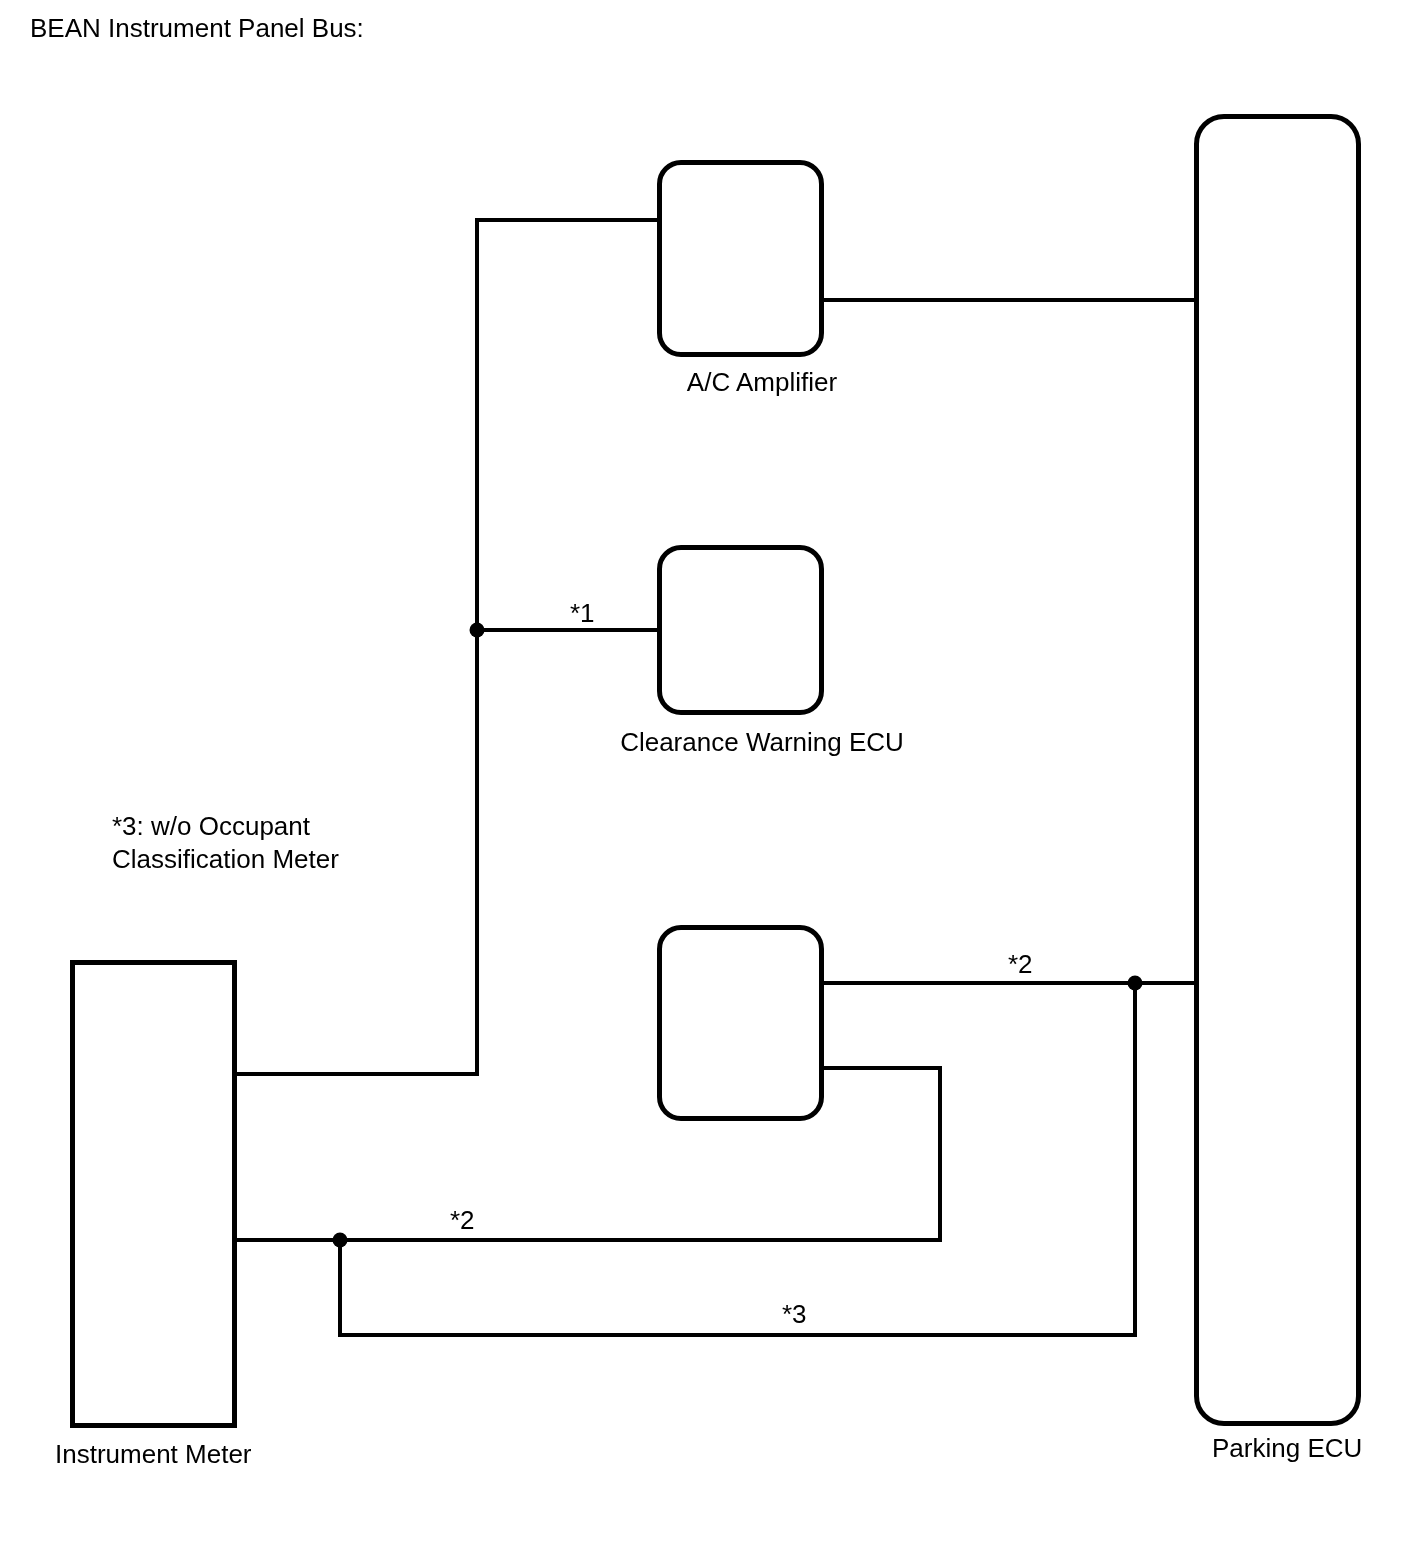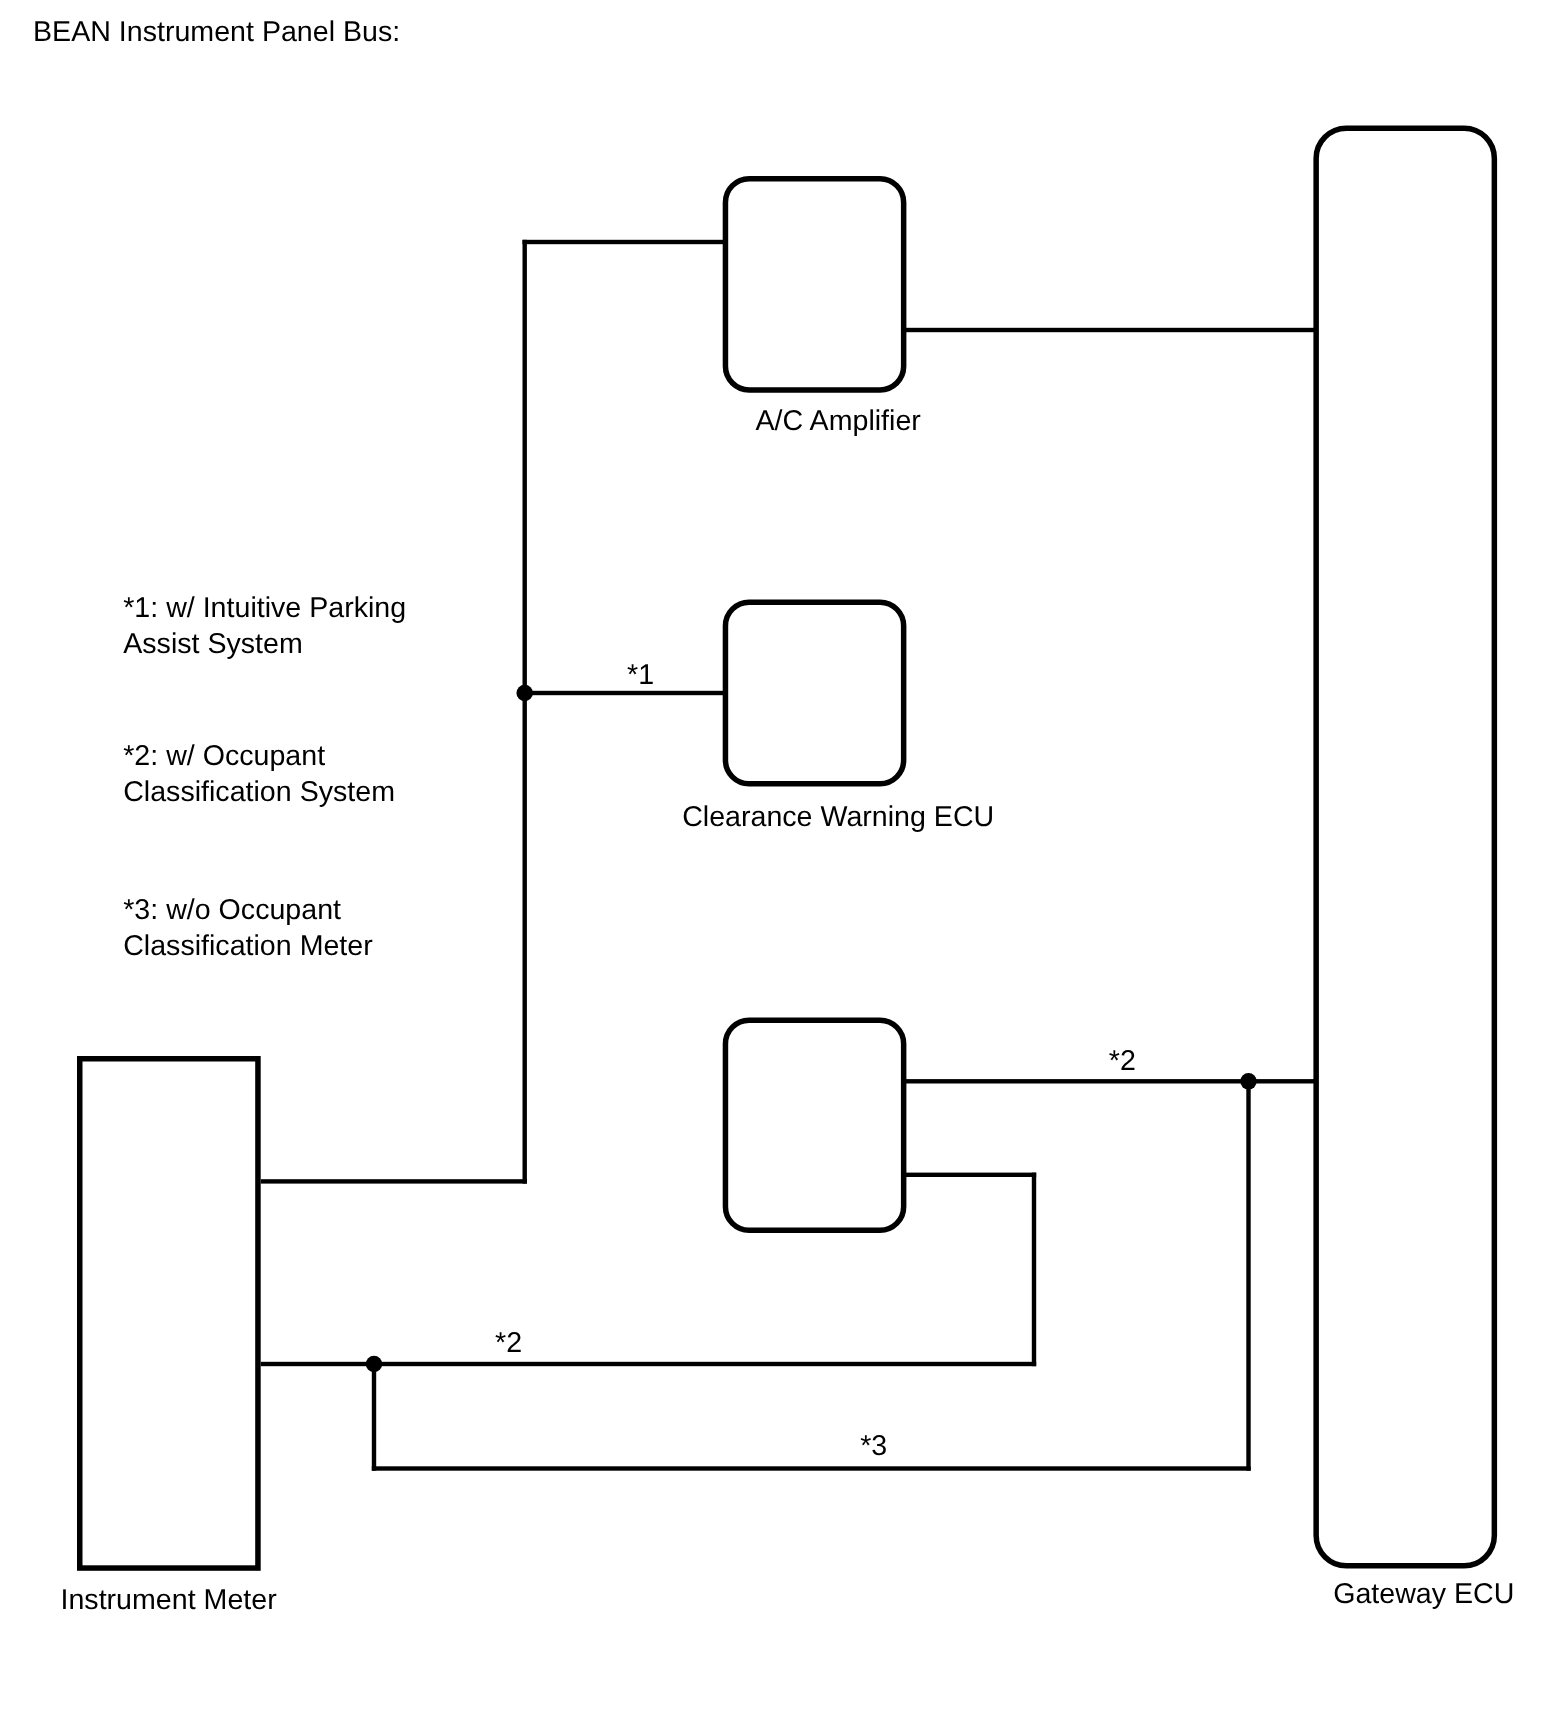--- a/index.html
+++ b/index.html
@@ -72,24 +72,22 @@
 
   <div class="node rounded" style="left:657px; top:160px; width:167px; height:197px;"></div>
   <div class="node rounded" style="left:657px; top:545px; width:167px; height:170px;"></div>
   <div class="node rounded" style="left:657px; top:925px; width:167px; height:196px;"></div>
   <div class="node" style="left:70px; top:960px; width:167px; height:468px;"></div>
   <div class="node rounded-lg" style="left:1194px; top:114px; width:167px; height:1312px;"></div>
 
   <div class="label center" style="left:590px; top:366px; width:300px;">A/C Amplifier</div>
   <div class="label center" style="left:565px; top:726px; width:350px;">Clearance Warning ECU</div>
   <div class="label" style="left:33px; top:1438px;">Instrument Meter</div>
-  <div class="label" style="left:1190px; top:1432px;">Gateway ECU</div>
+  <div class="label" style="left:1190px; top:1432px;">Parking ECU</div>
 
   <div class="label" style="left:548px; top:597px;">*1</div>
   <div class="label" style="left:986px; top:948px;">*2</div>
   <div class="label" style="left:428px; top:1204px;">*2</div>
   <div class="label" style="left:760px; top:1298px;">*3</div>
 
-  <div class="label wrap" style="left:90px; top:536px; width:290px;">*1: w/ Intuitive Parking Assist System</div>
-  <div class="label wrap" style="left:90px; top:670px; width:290px;">*2: w/ Occupant Classification System</div>
   <div class="label wrap" style="left:90px; top:810px; width:290px;">*3: w/o Occupant Classification Meter</div>
 
 </div>
 
 </body></html>

